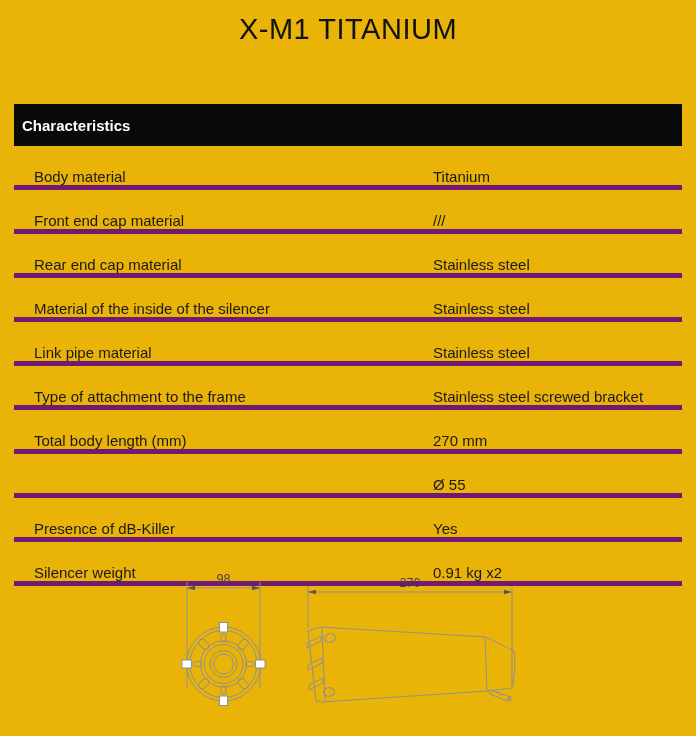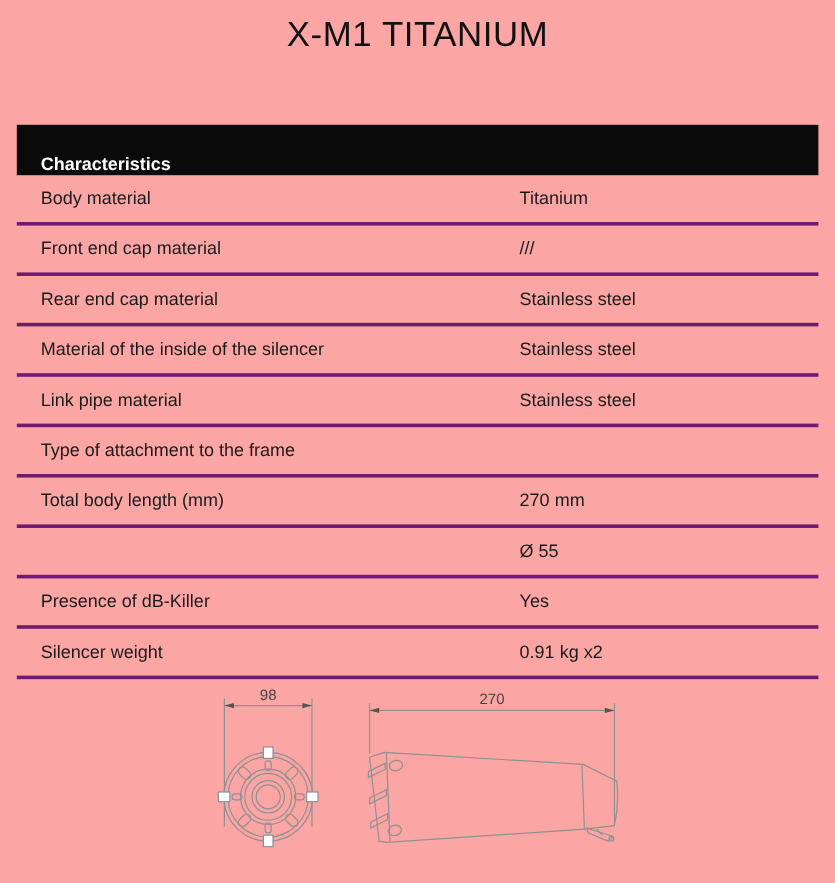--- a/index.html
+++ b/index.html
@@ -1,20 +1,20 @@
 <!DOCTYPE html>
 <html><head>
 <meta charset="utf-8">
 <style>
   html, body { margin: 0; padding: 0; background: #ffffff; }
   #app {
     position: relative;
     width: 696px;
     height: 736px;
-    background: #fca5a5;
+    background: #eab308;
     font-family: "Liberation Sans", sans-serif;
     overflow: hidden;
   }
   .page-title {
     position: absolute;
     top: 13px;
     left: 0;
     width: 100%;
     text-align: center;
     font-size: 29px;
@@ -29,30 +29,30 @@
     left: 14px;
     width: 668px;
   }
   .table-header {
     height: 42px;
     background: #0a0a0a;
     color: #ffffff;
     font-size: 15px;
     font-weight: 700;
     display: flex;
-    align-items: flex-end;
-    padding-left: 20px;
+    align-items: center;
+    padding-left: 8px;
     box-sizing: border-box;
   }
   .spec-row {
     position: relative;
     height: 39px;
-    border-bottom: 3px solid #701a75;
+    border-bottom: 5px solid #701a75;
     display: flex;
-    align-items: center;
+    align-items: flex-end;
     font-size: 15px;
     color: #1a1a1a;
   }
   .spec-label { padding-left: 20px; }
   .spec-value { position: absolute; left: 419px; }
   .drawings {
     position: absolute;
     top: 546px;
     left: 0;
     width: 620px;
@@ -92,20 +92,21 @@
     <div class="spec-row">
       <span class="spec-label">Material of the inside of the silencer</span>
       <span class="spec-value">Stainless steel</span>
     </div>
     <div class="spec-row">
       <span class="spec-label">Link pipe material</span>
       <span class="spec-value">Stainless steel</span>
     </div>
     <div class="spec-row">
       <span class="spec-label">Type of attachment to the frame</span>
+      <span class="spec-value">Stainless steel screwed bracket</span>
     </div>
     <div class="spec-row">
       <span class="spec-label">Total body length (mm)</span>
       <span class="spec-value">270 mm</span>
     </div>
     <div class="spec-row">
       <span class="spec-value">Ø 55</span>
     </div>
     <div class="spec-row">
       <span class="spec-label">Presence of dB-Killer</span>

